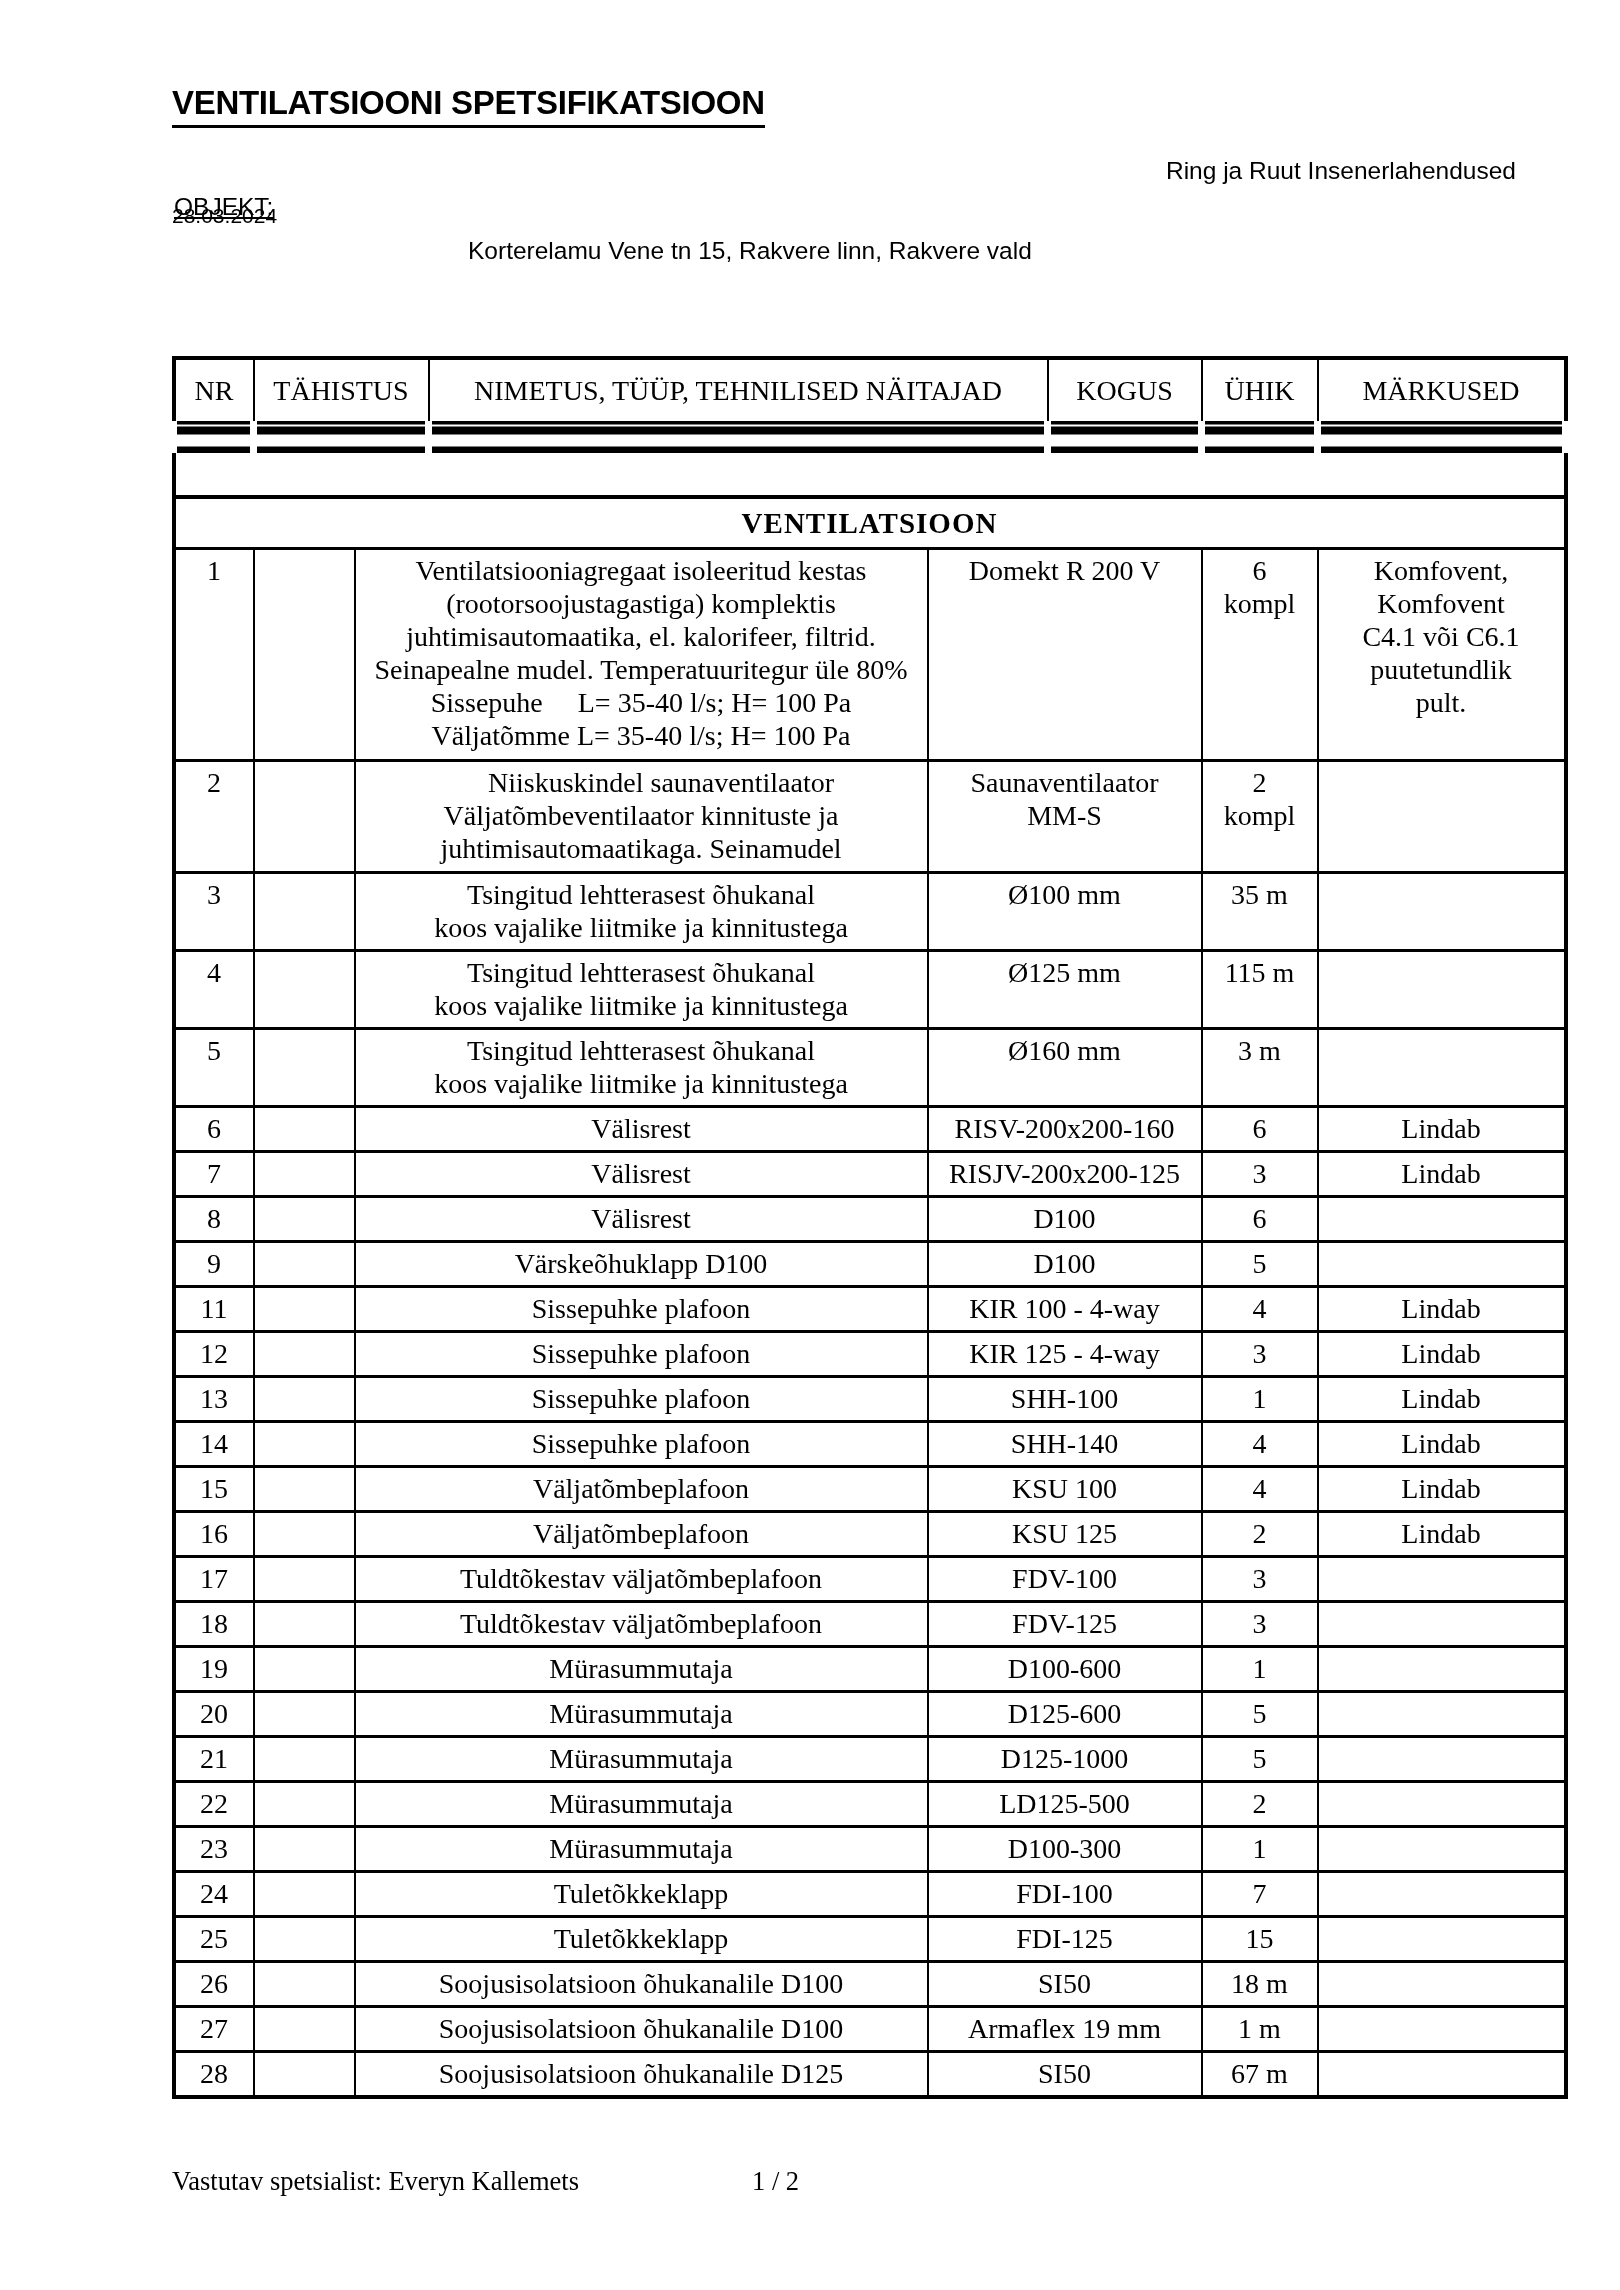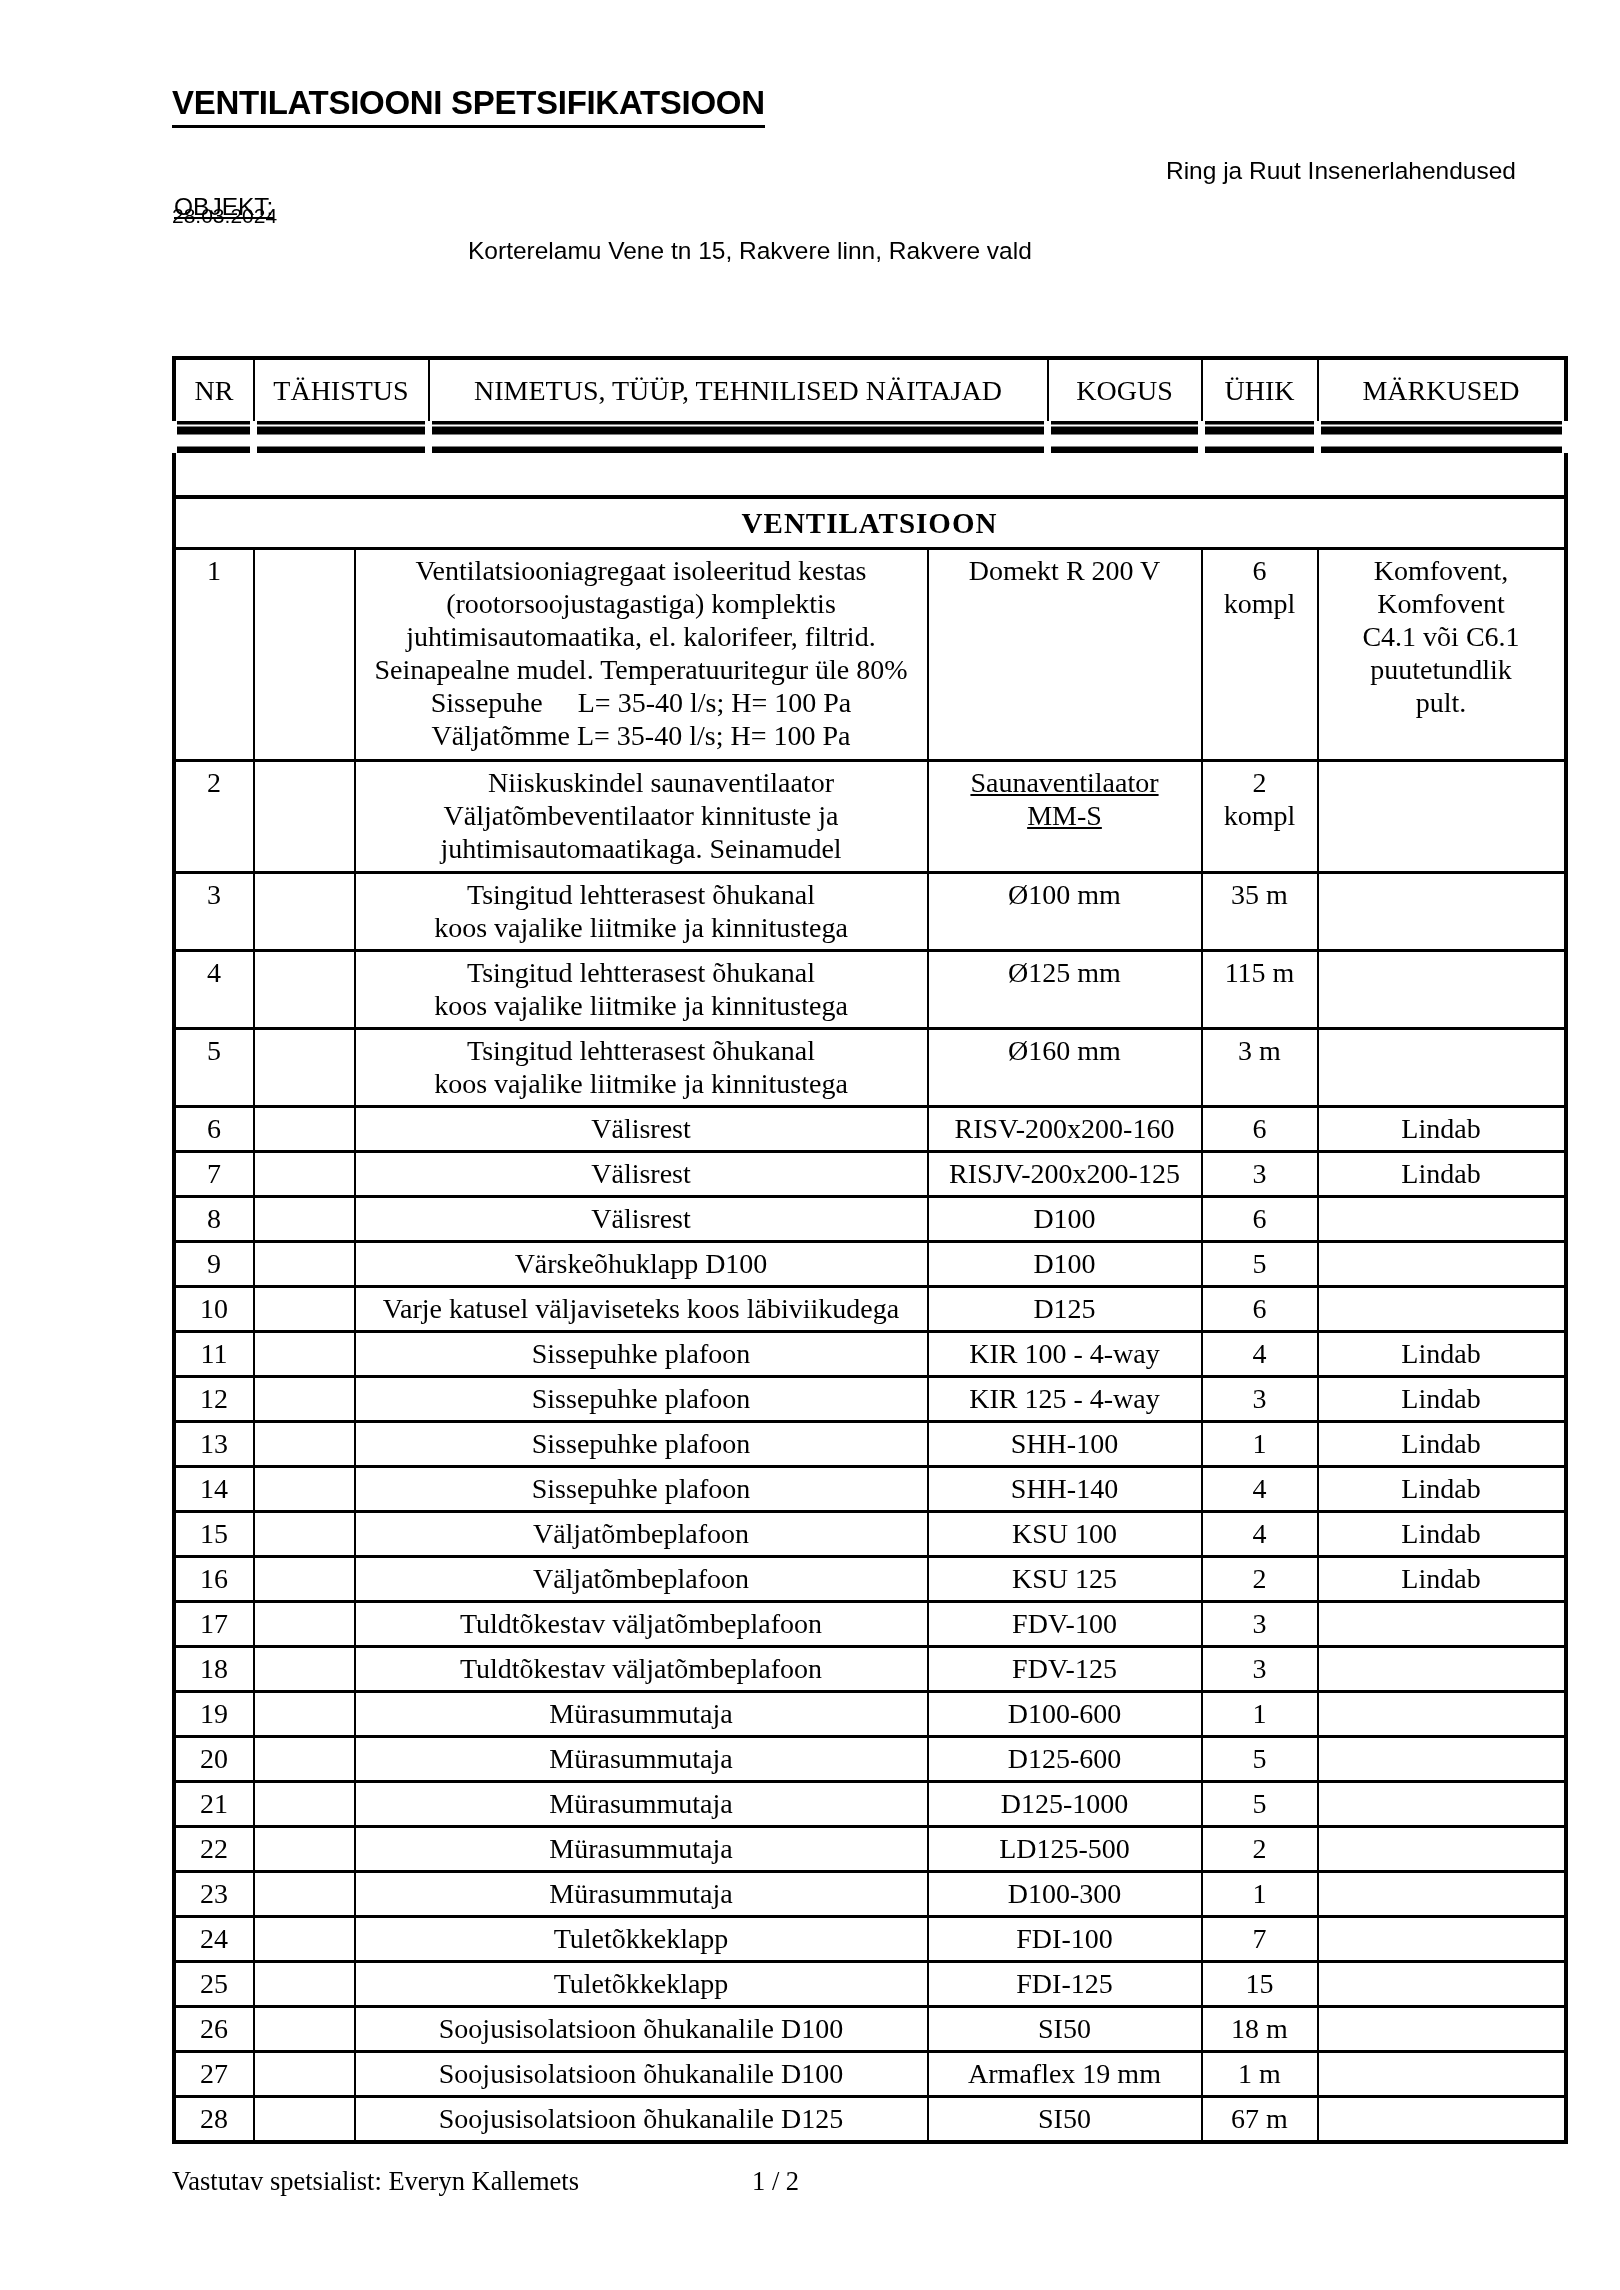--- a/index.html
+++ b/index.html
@@ -63,21 +63,21 @@
     height:42px;border:0;border-bottom:4.9px solid #000;padding:0;
   }
   tr.section td{
     height:48px;border-top:4.9px solid #000;
     vertical-align:middle;padding:0;
     font-weight:bold;font-size:29px;letter-spacing:1px;
   }
   td.c-tah{padding:0;}
   .ln{white-space:nowrap;}
   .ln.b{font-weight:normal;padding-left:40px;}
-  td.t-left{text-align:left;padding-left:7.8px;text-decoration:underline;}
+  td.t-left{text-align:left;padding-left:7.8px;}
   .footer-left{
     position:absolute;left:172px;top:2166px;
     font-size:26.5px;white-space:nowrap;
   }
   .footer-page{
     position:absolute;left:752px;top:2166px;
     font-size:26.5px;white-space:nowrap;
   }
 </style>
 </head>
@@ -271,34 +271,20 @@
           </td>
           <td colspan="2" class="c-type">
             <div class="ln">D100</div>
           </td>
           <td class="c-qty">
             <div class="ln">5</div>
           </td>
           <td class="c-notes"></td>
         </tr>
         <tr style="height: 45px;">
-          <td class="c-nr">10</td>
-          <td class="c-tah"></td>
-          <td colspan="2" class="c-desc">
-            <div class="ln">Varje katusel väljaviseteks koos läbiviikudega</div>
-          </td>
-          <td colspan="2" class="c-type">
-            <div class="ln">D125</div>
-          </td>
-          <td class="c-qty">
-            <div class="ln">6</div>
-          </td>
-          <td class="c-notes"></td>
-        </tr>
-        <tr style="height: 45px;">
           <td class="c-nr">11</td>
           <td class="c-tah"></td>
           <td colspan="2" class="c-desc">
             <div class="ln">Sissepuhke plafoon</div>
           </td>
           <td colspan="2" class="c-type">
             <div class="ln">KIR 100 - 4-way</div>
           </td>
           <td class="c-qty">
             <div class="ln">4</div>

